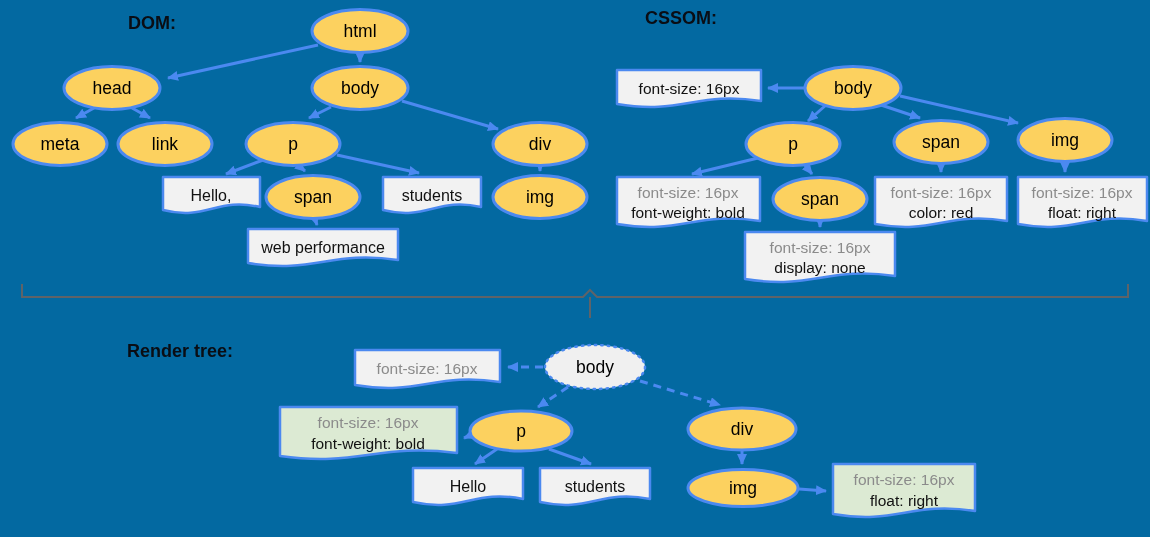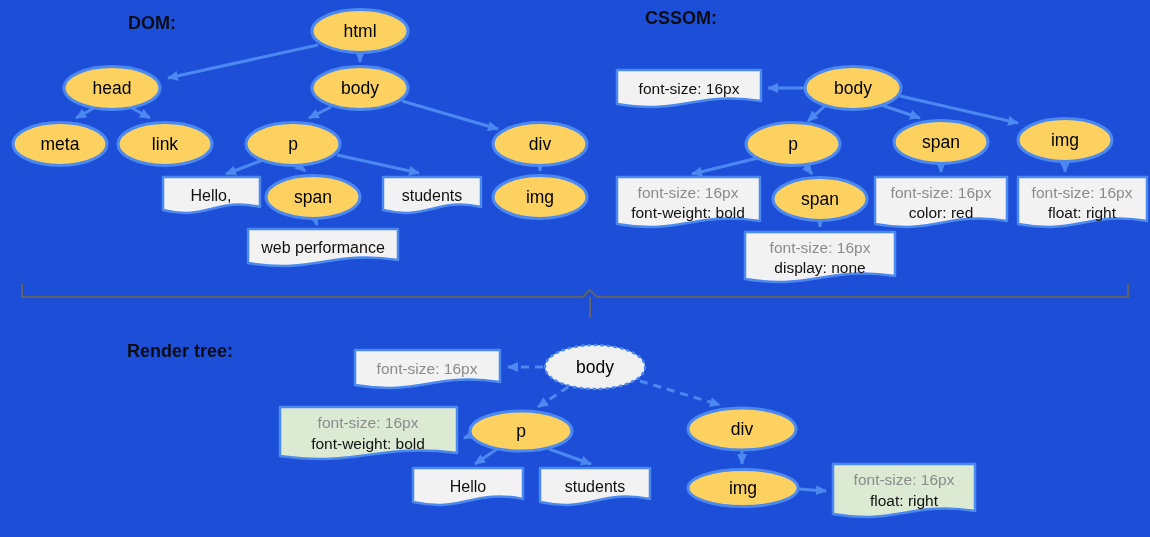--- a/index.html
+++ b/index.html
@@ -5,21 +5,21 @@
   html, body {
     margin: 0;
     padding: 0;
     background: #000000;
     font-family: "Liberation Sans", sans-serif;
   }
   .stage {
     position: relative;
     width: 1150px;
     height: 537px;
-    background: #1d4ed8;
+    background: #0369a1;
     overflow: hidden;
   }
   svg { display: block; }
 
   
   .node-ellipse { fill: #fcd15f; stroke: #4b89f0; stroke-width: 3; }
   .node-ellipse-ghost { fill: #f0f0f0; stroke: #4b89f0; stroke-width: 2.5;
                         stroke-dasharray: 1.5 5; stroke-linecap: round; }
 
   

